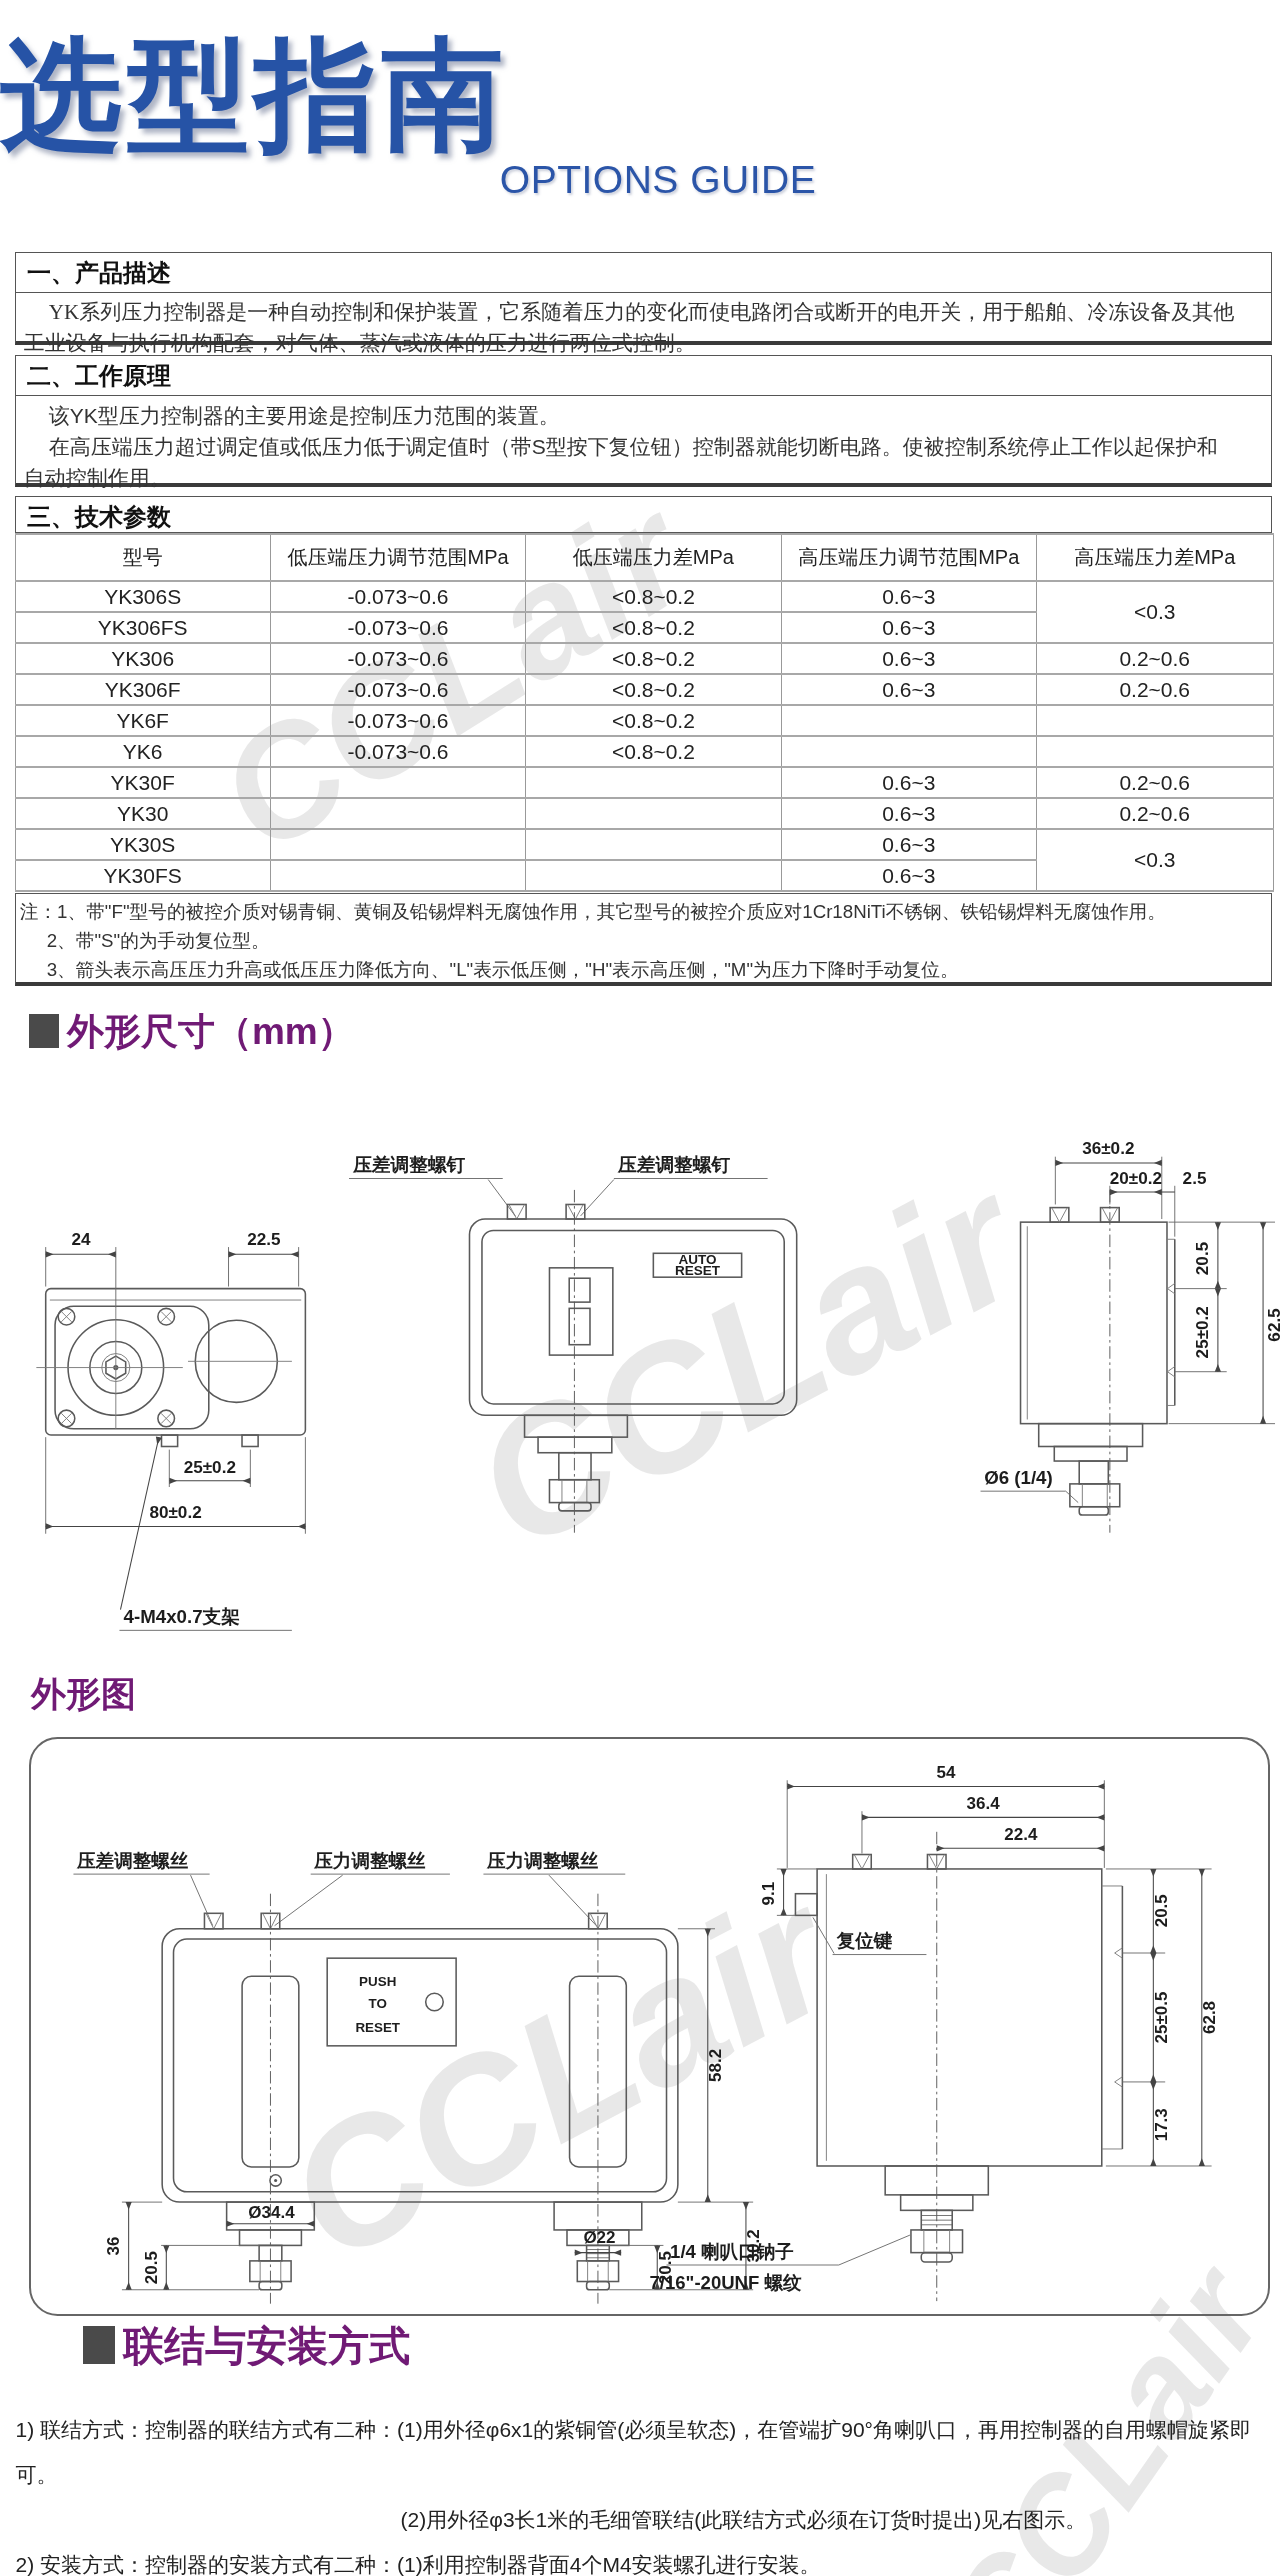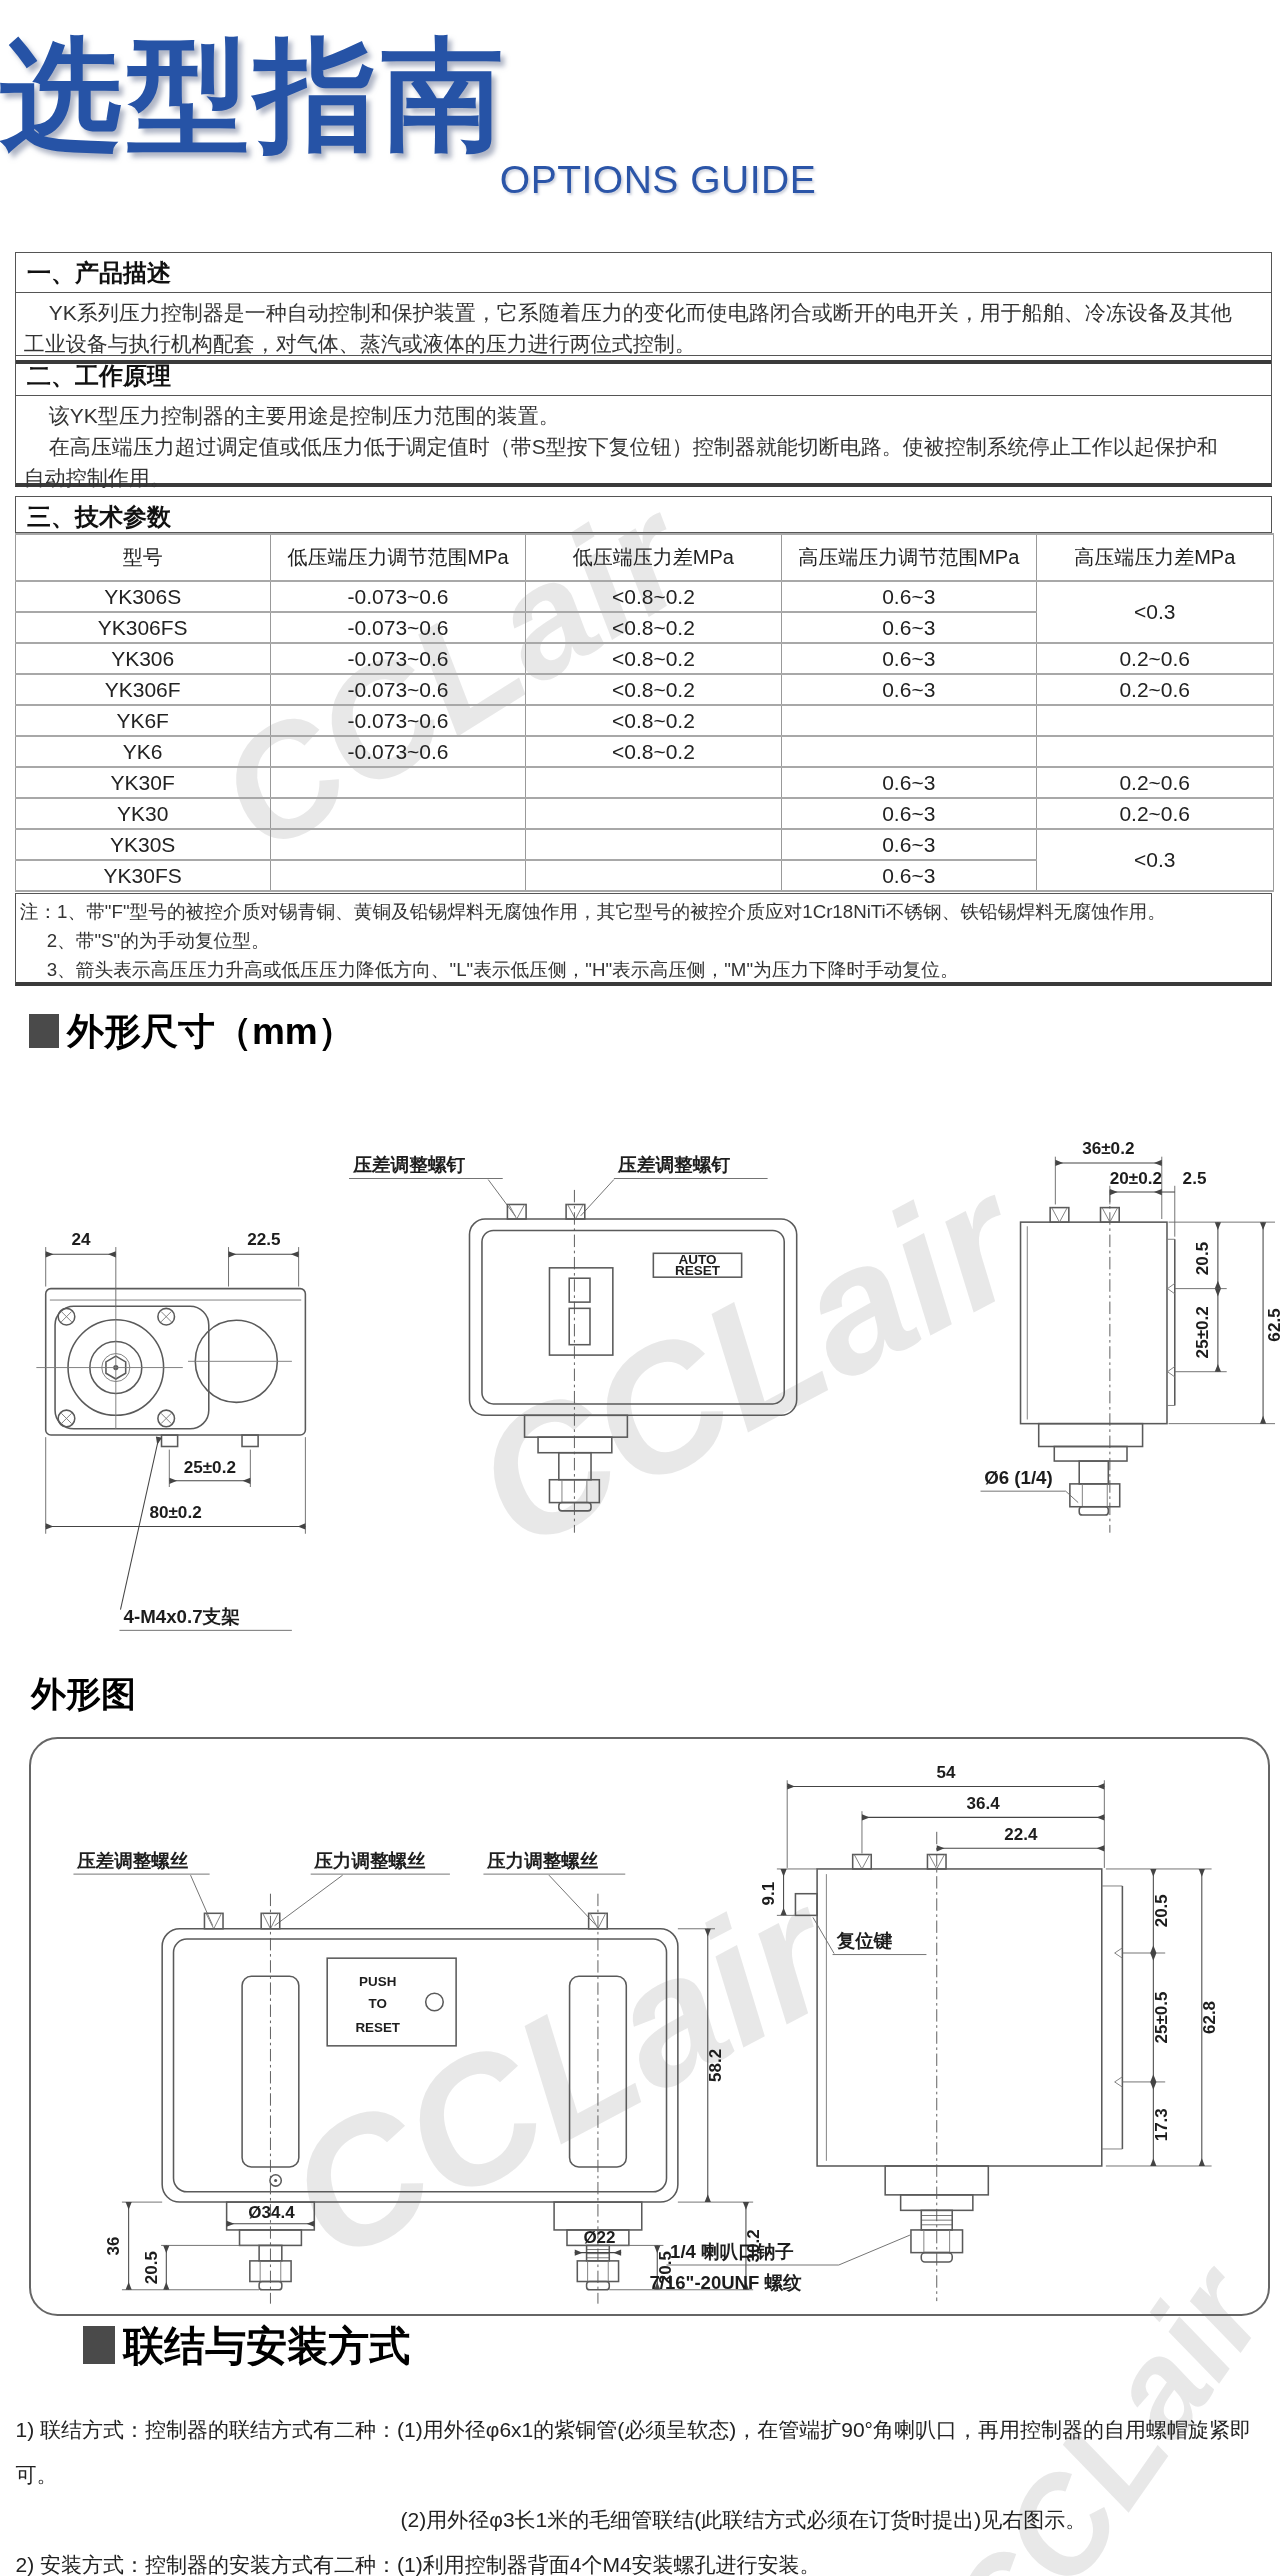--- a/index.html
+++ b/index.html
@@ -16,21 +16,21 @@
 
   .title{position:absolute;top:14.5px;left:0;width:100%;text-align:left;
          font-size:122px;font-weight:bold;color:#2653a6;letter-spacing:5.2px;
          text-shadow:4.2px 5.2px 5.2px rgba(110,120,150,0.55);z-index:2;}
   .subtitle{position:absolute;top:158px;left:0;width:100%;text-align:center;
          font-size:39px;color:#2b55a8;letter-spacing:0.5px;z-index:2;
          text-shadow:1.6px 2.1px 2.6px rgba(120,130,160,0.4);margin-left:14px;}
 
   .secbox{position:absolute;left:14.5px;width:1257px;border:1.6px solid #555;
           border-bottom:4.7px solid #3a3a3a;background:transparent;z-index:2;box-sizing:border-box;}
-  #box1{top:252px;height:112px;}
+  #box1{top:252px;height:93px;font-family:Liberation Serif, serif;}
   #box2{top:355px;height:132px;}
   #box3h{top:496px;height:37px;border-bottom:1.6px solid #555;}
   .sechead{font-size:24px;font-weight:bold;color:#111;padding:4.2px 0 3.1px 11.4px;
            border-bottom:1.6px solid #555;}
   #box3h .sechead{border-bottom:none;}
   .secbody{font-size:21px;color:#333;line-height:31px;padding:4.2px 7.3px 0 8.3px;}
   .ind{padding-left:25px;}
 
   #spec{position:absolute;top:533px;left:14.5px;width:1259px;border-collapse:collapse;
         font-size:21px;color:#222;z-index:2;border:1.6px solid #444;table-layout:fixed;}
@@ -38,21 +38,21 @@
         border-top:2.1px solid #a8a8a8;border-bottom:2.1px solid #a8a8a8;
         text-align:center;padding:0 2.1px;}
   #spec th{height:45px;font-weight:normal;font-size:20px;}
   #spec td{height:29px;}
 
   #notes{position:absolute;top:893px;left:14.5px;width:1257px;height:93px;
          border:1.6px solid #555;border-bottom:4.7px solid #3a3a3a;box-sizing:border-box;
          font-size:18.7px;color:#333;line-height:29px;padding:3.1px 5.2px 0 4.2px;z-index:2;}
   .ind2{padding-left:27px;}
 
-  .bigheading{position:absolute;font-size:37px;font-weight:bold;color:#000000;z-index:2;}
+  .bigheading{position:absolute;font-size:37px;font-weight:bold;color:#701a75;z-index:2;}
   #dimhead{top:1007px;left:28.6px;}
   #outlinehead{top:1671px;left:31px;font-size:35px;}
   #installhead{top:2319px;left:47px;font-size:41px;margin-left:36px;}
   .sq{display:inline-block;width:30px;height:34px;background:#4a4a4a;margin-right:8.3px;vertical-align:-4.2px;}
   #installhead .sq{width:32px;height:38px;}
 
   #svgA{position:absolute;top:1117px;left:0;width:1288px;height:525px;z-index:1;}
   #outlinebox{position:absolute;top:1737px;left:28.6px;width:1241px;height:579px;
               border:2.1px solid #666;border-radius:28.6px;box-sizing:border-box;z-index:1;background:transparent;}
   #svgB{position:absolute;top:0;left:0;width:100%;height:100%;}

